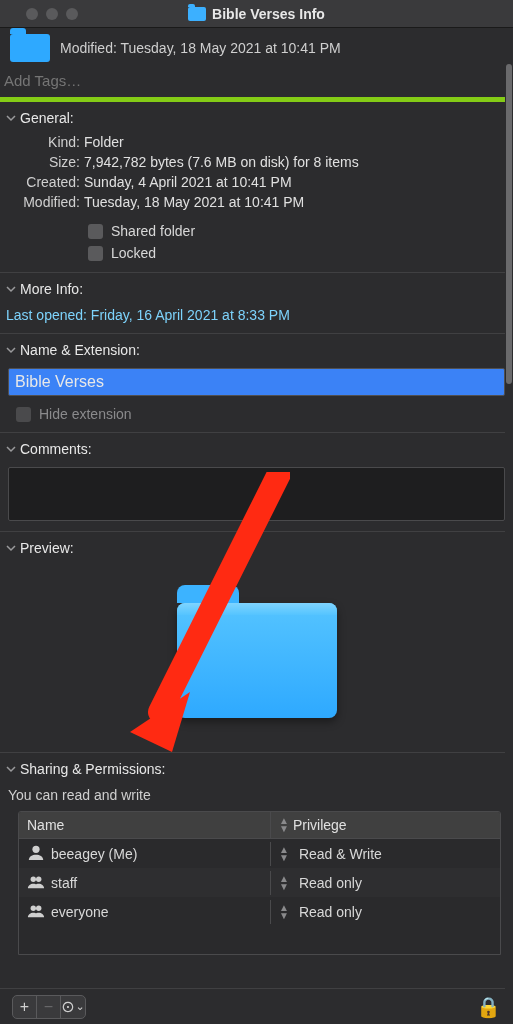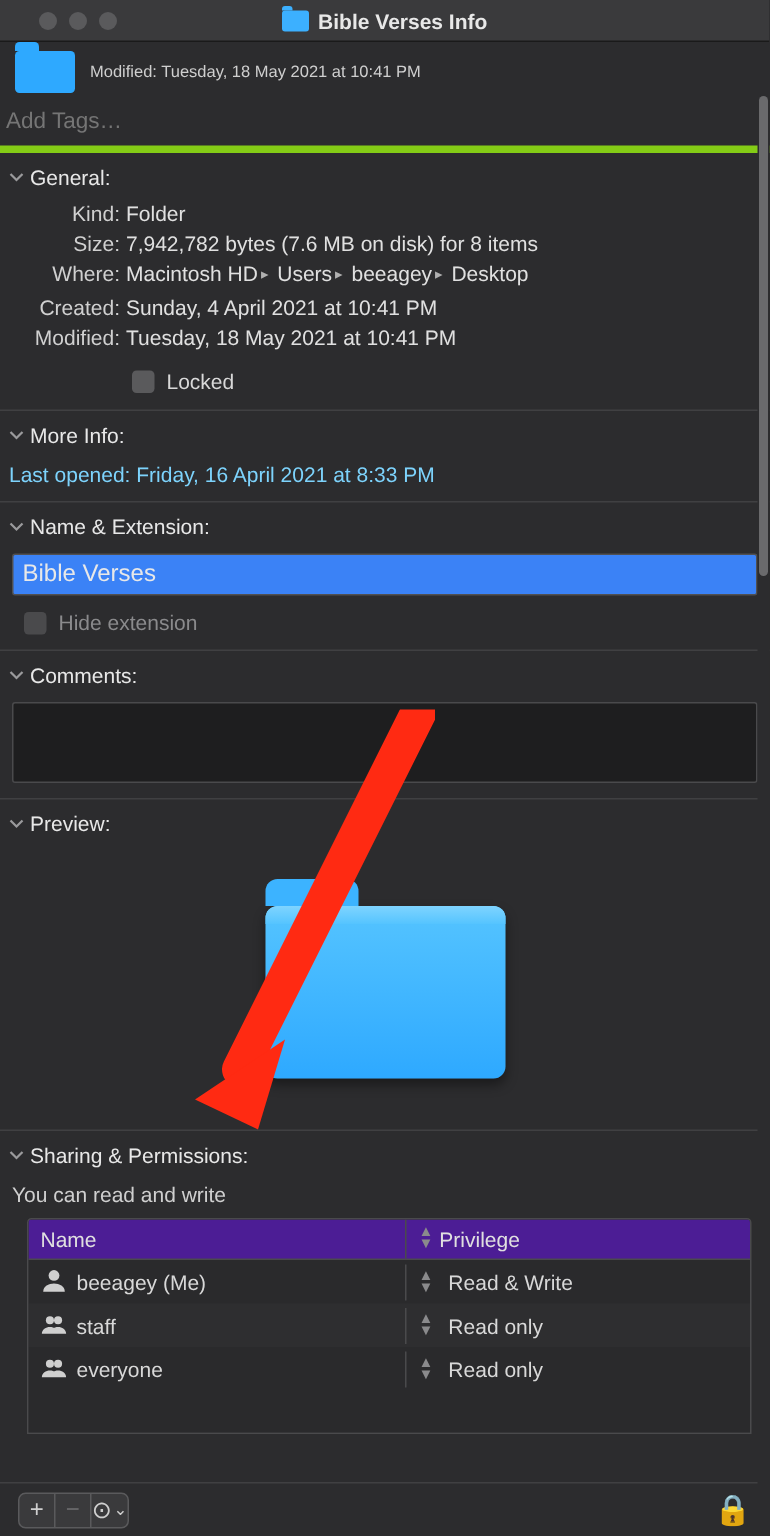--- a/index.html
+++ b/index.html
@@ -46,21 +46,21 @@
     padding: 6px 10px 4px 10px;
   }
   .header-folder {
     width: 40px; height: 28px; background: #2ea9ff;
     border-radius: 3px; position: relative; flex-shrink: 0;
   }
   .header-folder::before {
     content:""; position:absolute; top:-6px; left:0;
     width: 16px; height:6px; background:#2ea9ff; border-radius:3px 3px 0 0;
   }
-  .modified-line { color:#cfcfcf; font-size:11px; }
+  .modified-line { color:#cfcfcf; font-size:14px; }
 
   .tags-row {
     padding: 6px 4px 8px 4px;
     color: #8a8a8c;
     border-bottom: 5px solid #84cc16;
   }
   .tags-input {
     background: transparent; border: none; color: #8a8a8c;
     font-size: 15px; width: 100%; outline: none;
   }
@@ -139,21 +139,21 @@
     position:absolute; pointer-events:none;
   }
 
   .perm-desc { padding: 4px 8px 8px 8px; color:#cfcfcf; }
   .perm-table {
     margin: 0 12px 0 18px;
     border: 1px solid #4a4a4c;
     border-radius: 3px 3px 0 0;
     overflow: hidden;
   }
-  .pt-head { display:flex; background:#4c1d95; border-bottom:1px solid #4a4a4c; }
+  .pt-head { display:flex; background:#404040; border-bottom:1px solid #4a4a4c; }
   .pt-head .col { padding:5px 8px; color:#e0e0e0; font-weight:500; }
   .col-name { flex: 1; }
   .col-priv { width: 230px; border-left:1px solid #4a4a4c; display:flex; align-items:center; }
   .pt-row { display:flex; align-items:center; background:#2a2a2c; }
   .pt-row:nth-child(even){ background:#2e2e30; }
   .pt-row .col { padding:4px 8px; display:flex; align-items:center; gap:6px; }
   .priv-sort { color:#8a8a8c; font-size:10px; line-height:8px; display:flex; flex-direction:column; margin-right:4px;}
   .user-icon svg { width:18px; height:18px; }
   .pt-empty { height: 28px; background:#2a2a2c; }
 
@@ -224,37 +224,32 @@
 <div class="kv-block">
   <div class="kv-row">
       <div class="kv-label">Kind:</div>
       <div class="kv-value">Folder</div>
     </div>
   <div class="kv-row">
       <div class="kv-label">Size:</div>
       <div class="kv-value">7,942,782 bytes (7.6 MB on disk) for 8 items</div>
     </div>
   <div class="kv-row">
-      <div class="kv-label">Where:</div>
-    <div class="kv-value where-path">
-      <span>Macintosh HD</span><span class="crumb-sep">▸</span>
-      <span>Users</span><span class="crumb-sep">▸</span>
-      <span>beeagey</span><span class="crumb-sep">▸</span>
-      <span>Desktop</span>
-    </div>
-  </div>
-  <div class="kv-row">
       <div class="kv-label">Created:</div>
       <div class="kv-value">Sunday, 4 April 2021 at 10:41 PM</div>
     </div>
   <div class="kv-row">
       <div class="kv-label">Modified:</div>
       <div class="kv-value">Tuesday, 18 May 2021 at 10:41 PM</div>
     </div>
   <div style="height:8px"></div>
+  <div class="chk-row">
+      <span class="chk"></span>
+      <span>Shared folder</span>
+    </div>
   <div class="chk-row">
       <span class="chk"></span>
       <span>Locked</span>
     </div>
 </div>
 
 <div class="section-header">
   <span class="disclosure">
     <svg viewBox="0 0 10 10">
         <path d="M1 3 L5 7 L9 3" fill="none" stroke="#9a9a9c" stroke-width="1.5"></path>

